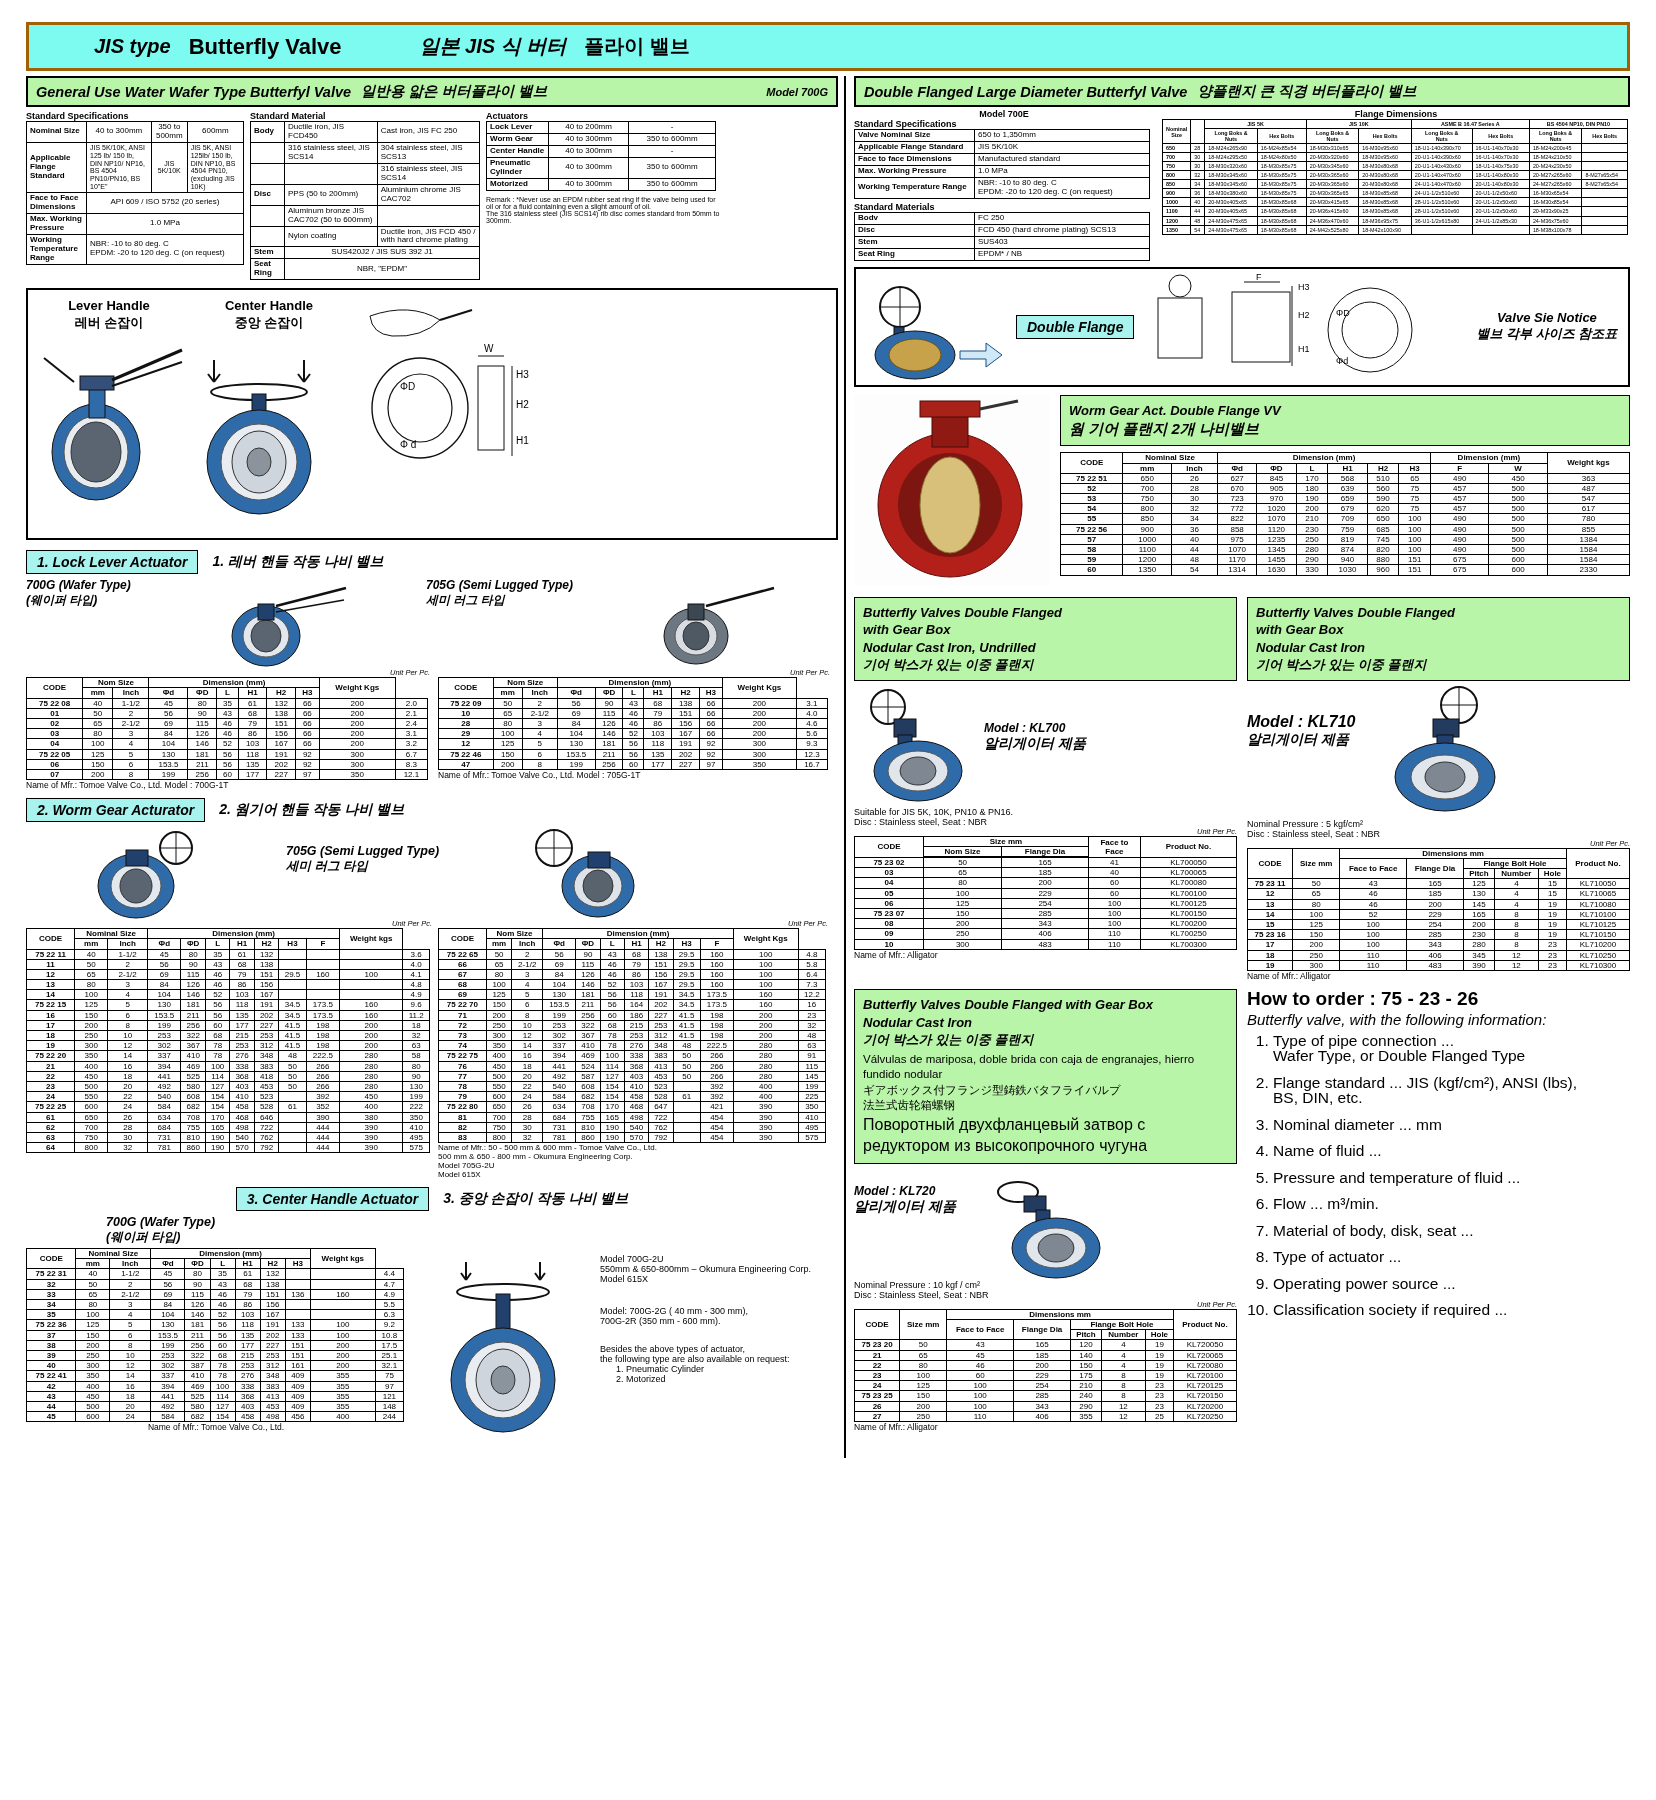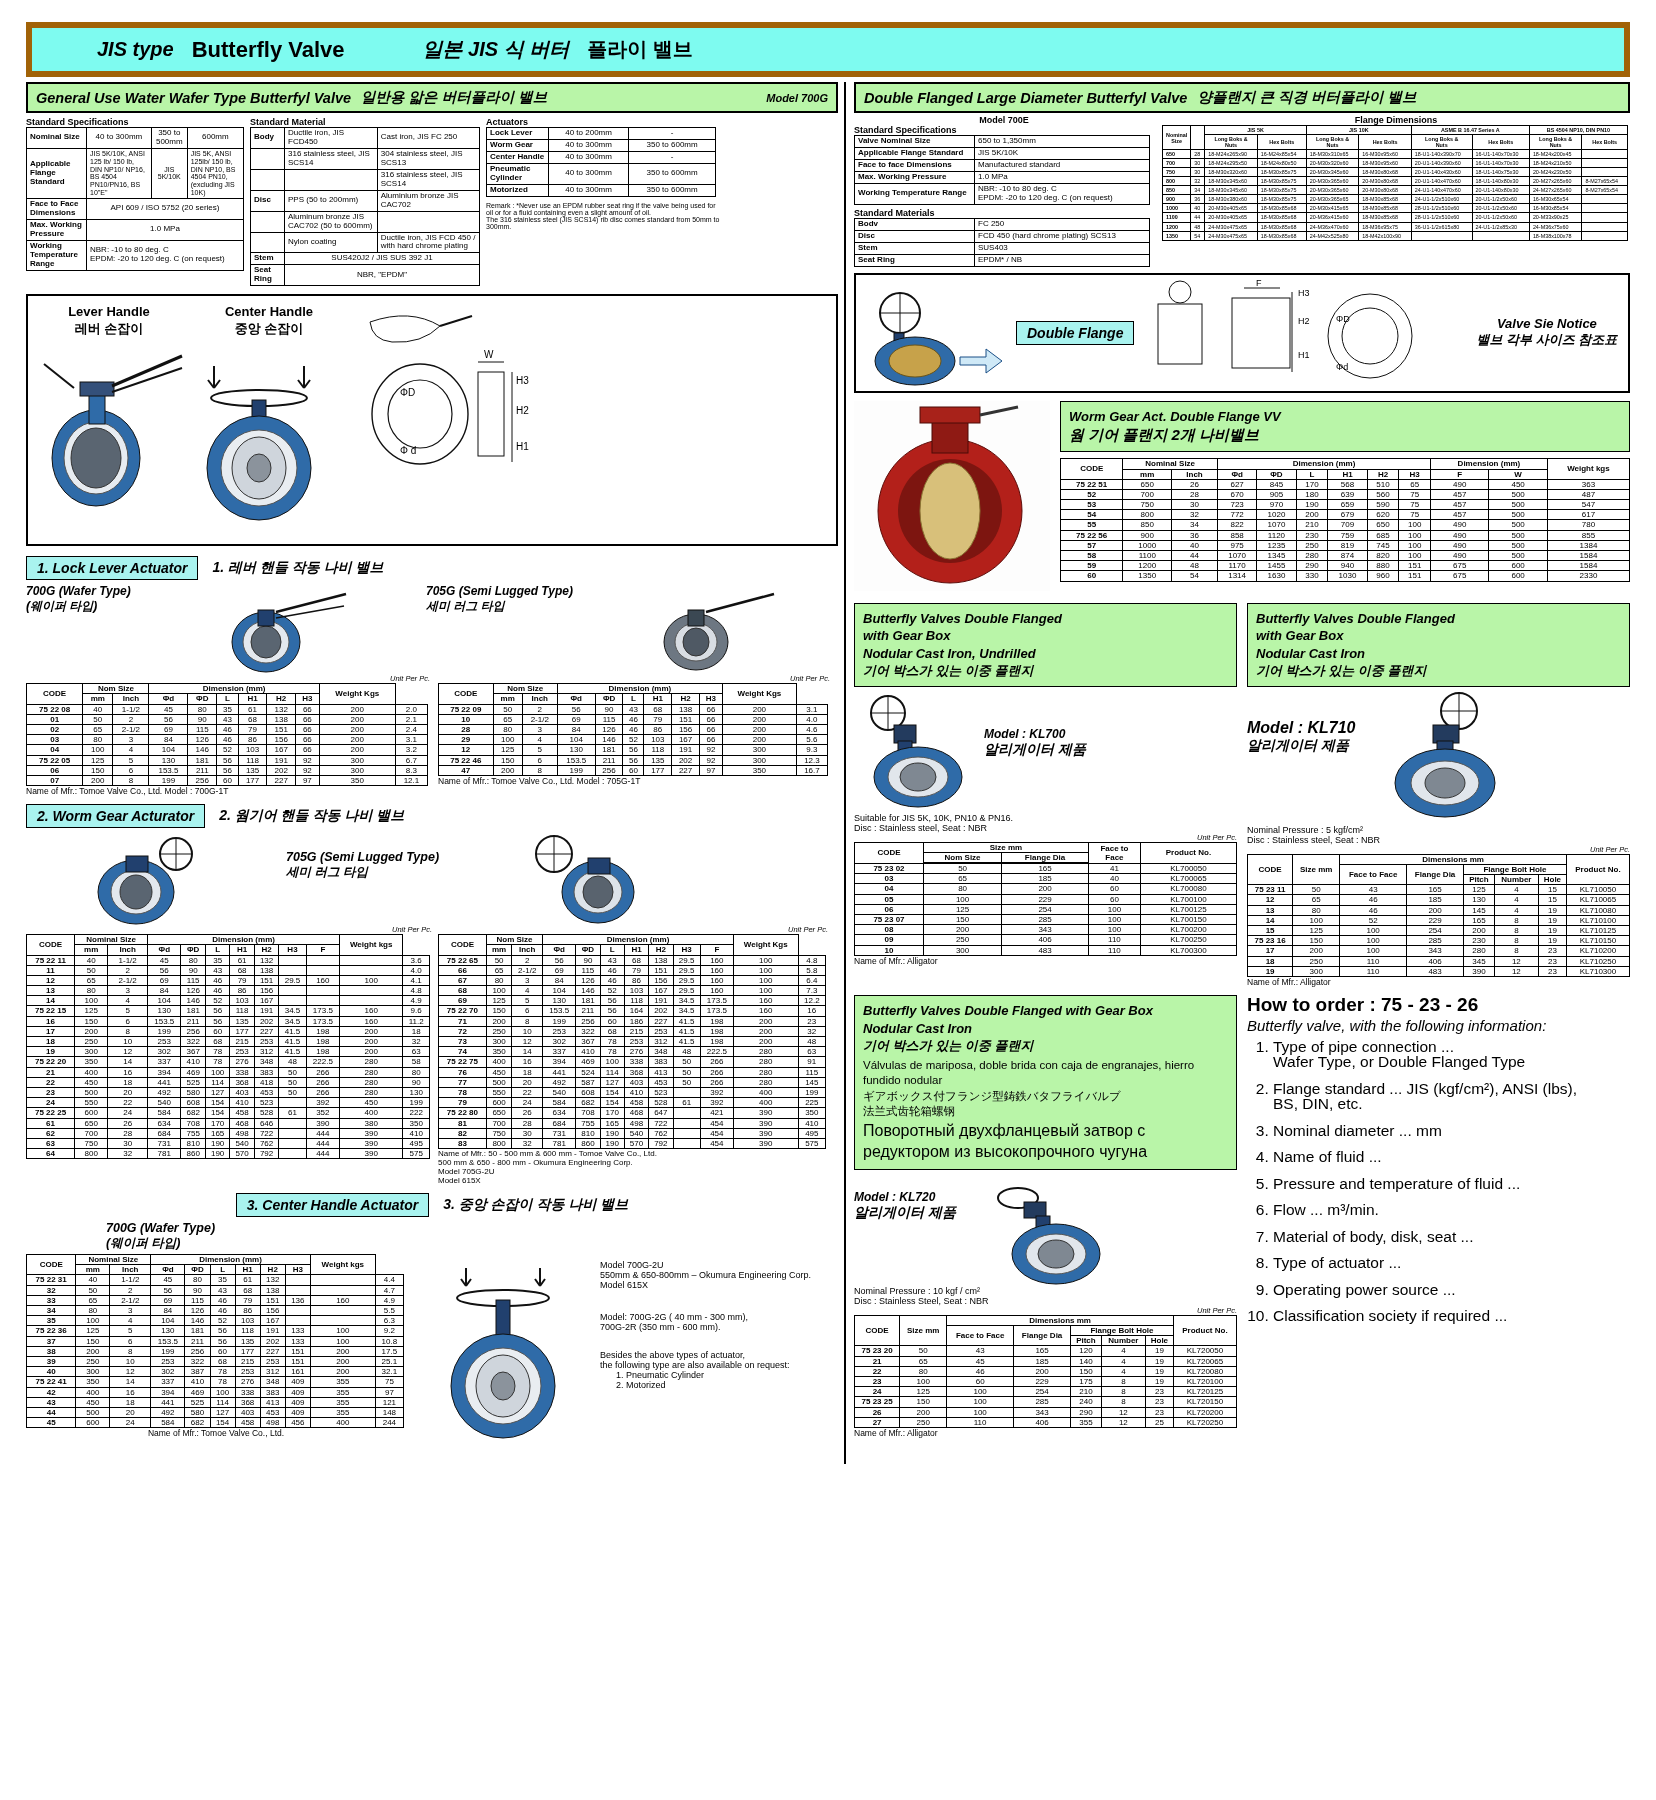--- a/index.html
+++ b/index.html
@@ -8,21 +8,21 @@
     padding: 0;
     width: 1656px;
     background: #ffffff;
     font-family: "Liberation Sans", sans-serif;
     color: #000;
   }
   .page { position: relative; width: 1656px; height: 1800px; padding: 22px 26px; }
 
   
   .title-bar {
-    border: 6px solid #a16207;
+    border: 3px solid #a16207;
     background: #7efbf0;
     padding: 8px 10px;
     display: flex;
     align-items: center;
     gap: 18px;
     margin-bottom: 5px;
   }
   .title-bar .t1 { font-style: italic; font-weight: bold; font-size: 20px; margin-left: 55px;}
   .title-bar .t2 { font-weight: bold; font-size: 22px; }
   .title-bar .t3 { font-size: 20px; font-weight: bold; margin-left: 60px; font-style: italic;}
@@ -160,21 +160,21 @@
                   <td>304 stainless steel, JIS SCS13</td>
                 </tr>
             <tr>
                   <td class="lbl"></td>
                   <td></td>
                   <td>316 stainless steel, JIS SCS14</td>
                 </tr>
             <tr>
                   <td class="lbl">Disc</td>
                   <td>PPS (50 to 200mm)</td>
-                  <td>Aluminium bronze JIS CAC702</td>
+                  <td>Aluminium chrome JIS CAC702</td>
                 </tr>
             <tr>
                   <td class="lbl"></td>
                   <td>Aluminum bronze JIS CAC702 (50 to 600mm)</td>
                   <td></td>
                 </tr>
             <tr>
                   <td class="lbl"></td>
                   <td>Nylon coating</td>
                   <td>Ductile iron, JIS FCD 450 / with hard chrome plating</td>

